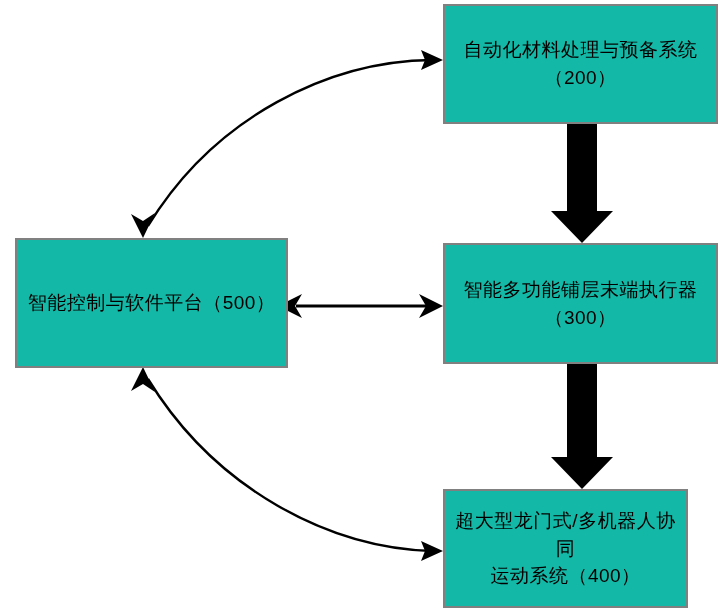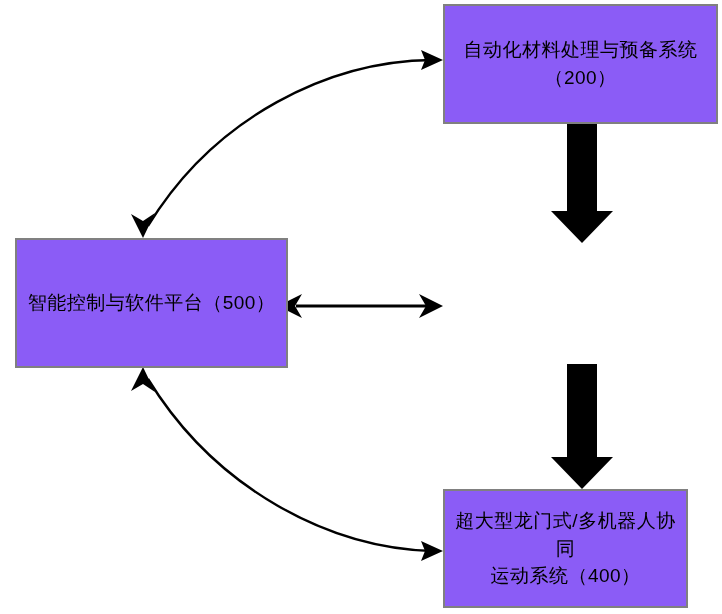--- a/index.html
+++ b/index.html
@@ -11,21 +11,21 @@
     position:relative;
     width:722px;
     height:614px;
     background:#ffffff;
     overflow:hidden;
   }
   .node{
     position:absolute;
     box-sizing:border-box;
     border:2px solid #808080;
-    background:#8b5cf6;
+    background:#14b8a6;
     display:flex;
     align-items:center;
     justify-content:center;
     text-align:center;
     color:#000000;
     font-size:19px;
     line-height:1.45;
     padding:4px 10px;
     letter-spacing:0.5px;
   }
@@ -77,19 +77,23 @@
 
   <div class="node" id="node-500">
     <span class="label">智能控制与软件平台（500）</span>
   </div>
 
   <div class="node" id="node-200">
     <span class="label">自动化材料处理与预备系统
 （200）</span>
   </div>
 
+  <div class="node" id="node-300">
+    <span class="label">智能多功能铺层末端执行器
+（300）</span>
+  </div>
 
   <div class="node" id="node-400">
     <span class="label">超大型龙门式/多机器人协同
 运动系统（400）</span>
   </div>
 
 </div>
 
 </body></html>

